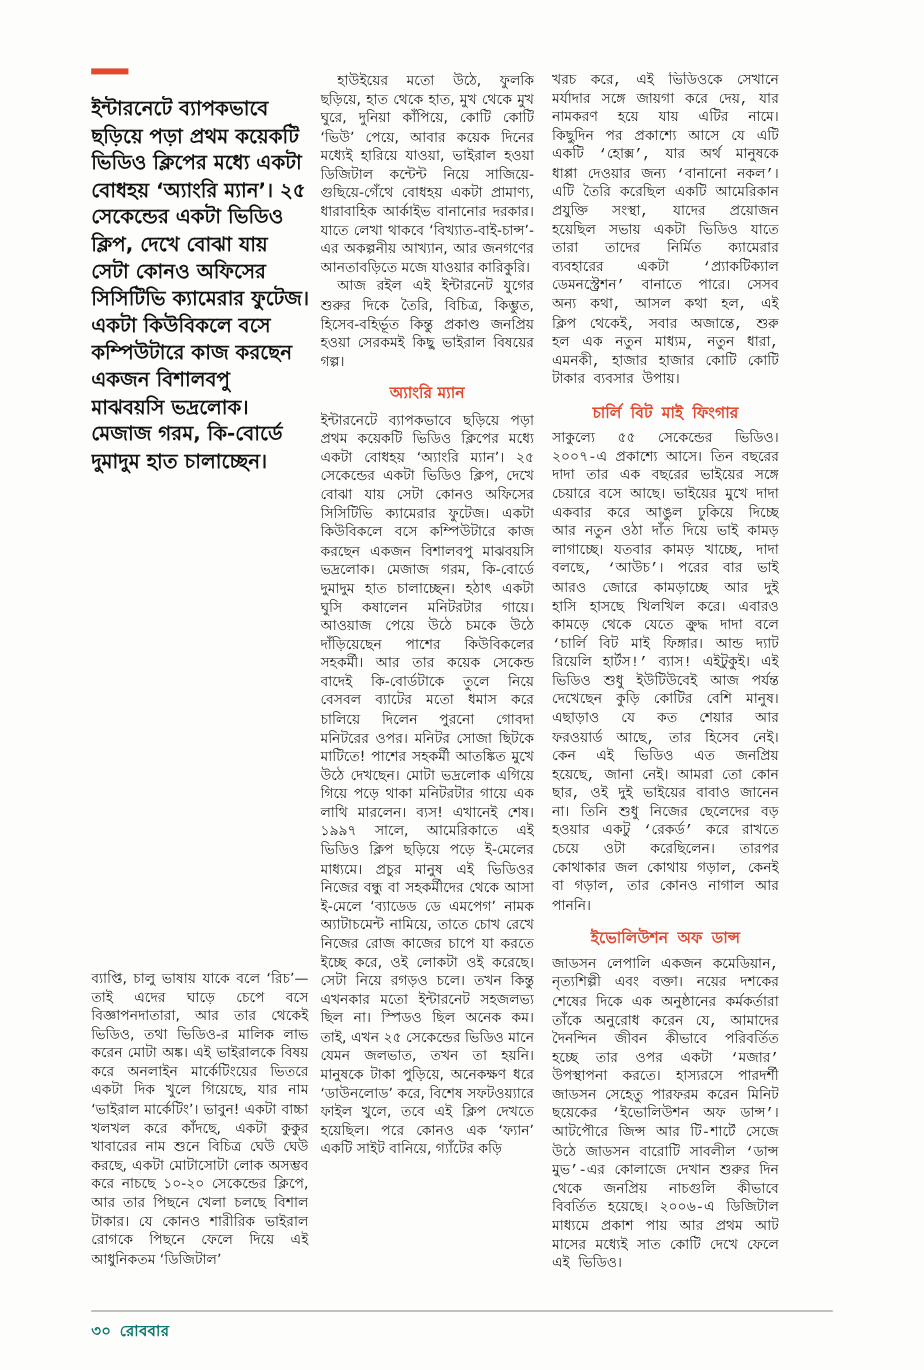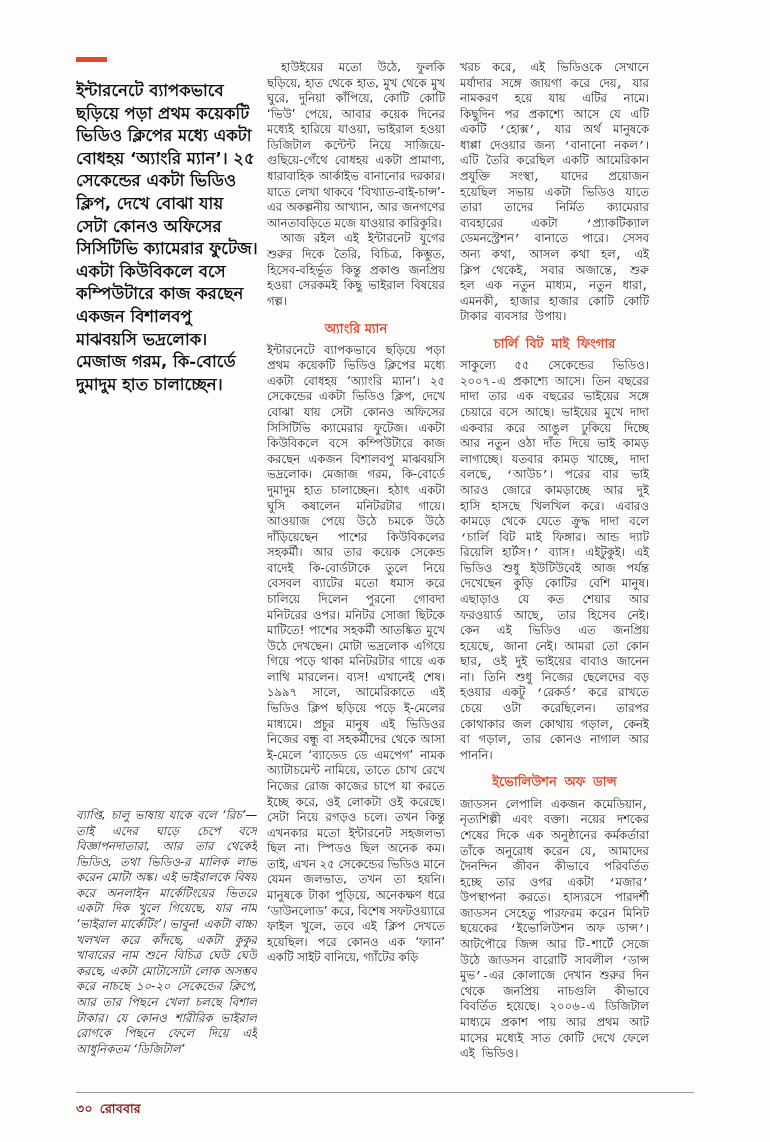--- a/index.html
+++ b/index.html
@@ -45,21 +45,20 @@
   .col-left-bottom {
     position: absolute;
     left: 76px; top: 808px;
     width: 181px;
     height: 272px;
     overflow: hidden;
     text-align: justify;
     font-size: 11.6px;
     line-height: 1.345;
     color: #222220;
-    font-style: italic;
   }
   .col-middle { left: 267px; width: 178px; }
   .col-right  { left: 460px; width: 189px; font-family: Liberation Mono, monospace; }
   .col p { text-indent: 14px; }
   .col p.noindent { text-indent: 0; }
   .section-heading {
     color: #e2492f;
     font-weight: 700;
     font-size: 13px;
     margin: 11px 0 5px 0;
@@ -70,21 +69,21 @@
     position: absolute;
     left: 76px; top: 1092px;
     width: 618px;
     border-top: 1px solid #9a9a98;
   }
   .page-footer {
     position: absolute;
     left: 76px; top: 1100px;
     font-size: 12.5px;
     font-weight: 700;
-    color: #7f1d1d;
+    color: #0f766e;
     letter-spacing: 0.3px;
   }
   .page-footer .pagenum { margin-right: 7px; }
 </style>
 </head>
 <body>
 
 <div class="page">
 
   <div class="kicker-bar"></div>

